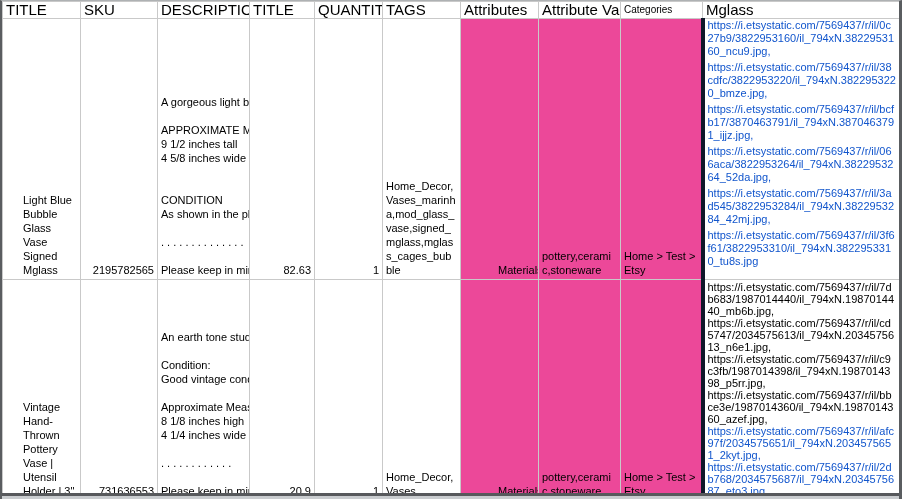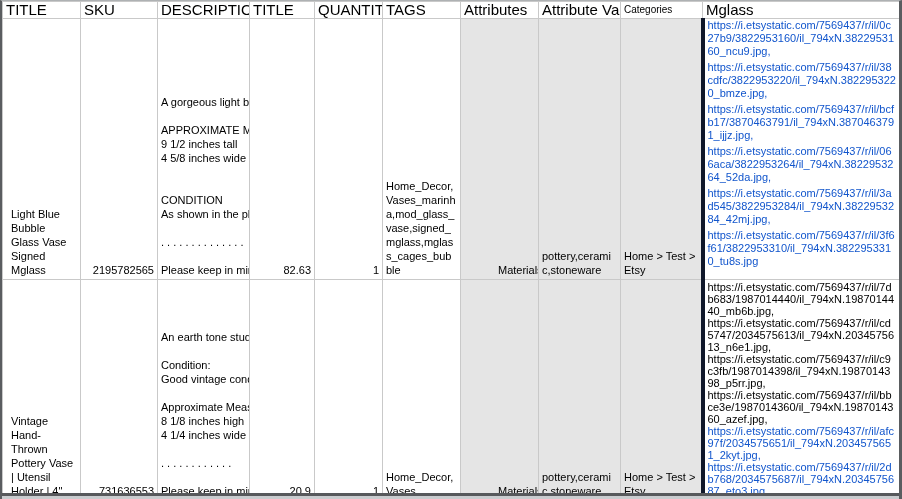--- a/index.html
+++ b/index.html
@@ -23,25 +23,25 @@
   }
   .sheet th {
     height:17px; font-weight:normal; text-align:left; vertical-align:middle;
     white-space:nowrap; background:#ffffff; font-size:15px;
   }
   .sheet td { vertical-align:bottom; padding-bottom:2px; }
 
   tr.row-1 { height:258px; }
   tr.row-2 { height:221px; }
 
-  td.cell-title { padding-left:8px; padding-right:4px; line-height:14px; }
+  td.cell-title { padding-left:20px; padding-right:4px; line-height:14px; }
   td.cell-num   { text-align:right; }
   td.cell-desc  { white-space:pre; line-height:14px; }
   td.cell-tags  { word-break:break-all; line-height:14px; }
-  td.cell-gray  { background:#e5e5e5; }
+  td.cell-gray  { background:#ec4899; }
   td.cell-attrvals { word-break:break-all; line-height:14px; }
   td.cell-cats  { line-height:14px; }
   td.cell-attrs { line-height:14px;padding-left:37px; }
   td.col-attrs-left  { border-left:1px solid #b2b2b2; }
   td.col-cats-right  { border-right:4px solid #0f172a; }
 
   td.cell-images { line-height:13px; padding-bottom:3px; }
   .url-item { word-break:break-all; }
   td.images-r1 .url-item { margin-bottom:3px; }
   td.images-r1 .url-item:last-child { margin-bottom:8px; }
@@ -106,21 +106,21 @@
         <td class="cell-images images-r1">
             <div class="url-item url-link">https://i.etsystatic.com/7569437/r/il/0c27b9/3822953160/il_794xN.3822953160_ncu9.jpg,</div>
             <div class="url-item url-link">https://i.etsystatic.com/7569437/r/il/38cdfc/3822953220/il_794xN.3822953220_bmze.jpg,</div>
             <div class="url-item url-link">https://i.etsystatic.com/7569437/r/il/bcfb17/3870463791/il_794xN.3870463791_ijjz.jpg,</div>
             <div class="url-item url-link">https://i.etsystatic.com/7569437/r/il/066aca/3822953264/il_794xN.3822953264_52da.jpg,</div>
             <div class="url-item url-link">https://i.etsystatic.com/7569437/r/il/3ad545/3822953284/il_794xN.3822953284_42mj.jpg,</div>
             <div class="url-item url-link">https://i.etsystatic.com/7569437/r/il/3f6f61/3822953310/il_794xN.3822953310_tu8s.jpg</div>
           </td>
       </tr>
       <tr class="row-2">
-        <td class="cell-title">Vintage Hand-Thrown Pottery Vase | Utensil Holder | 4"</td>
+        <td class="cell-title">Vintage Hand-Thrown Pottery Vase | Utensil Holder | 3"</td>
         <td class="cell-num">731636553</td>
         <td class="cell-desc">An earth tone studio
 
 Condition:
 Good vintage conditi
 
 Approximate Measur
 8 1/8 inches high
 4 1/4 inches wide
 

